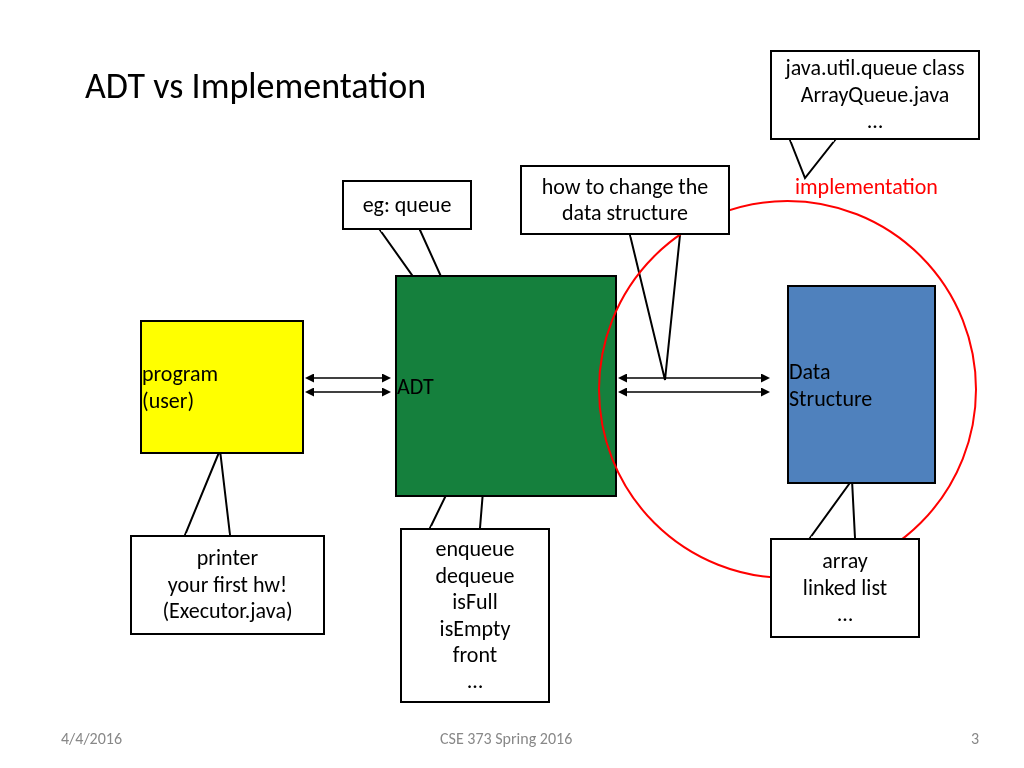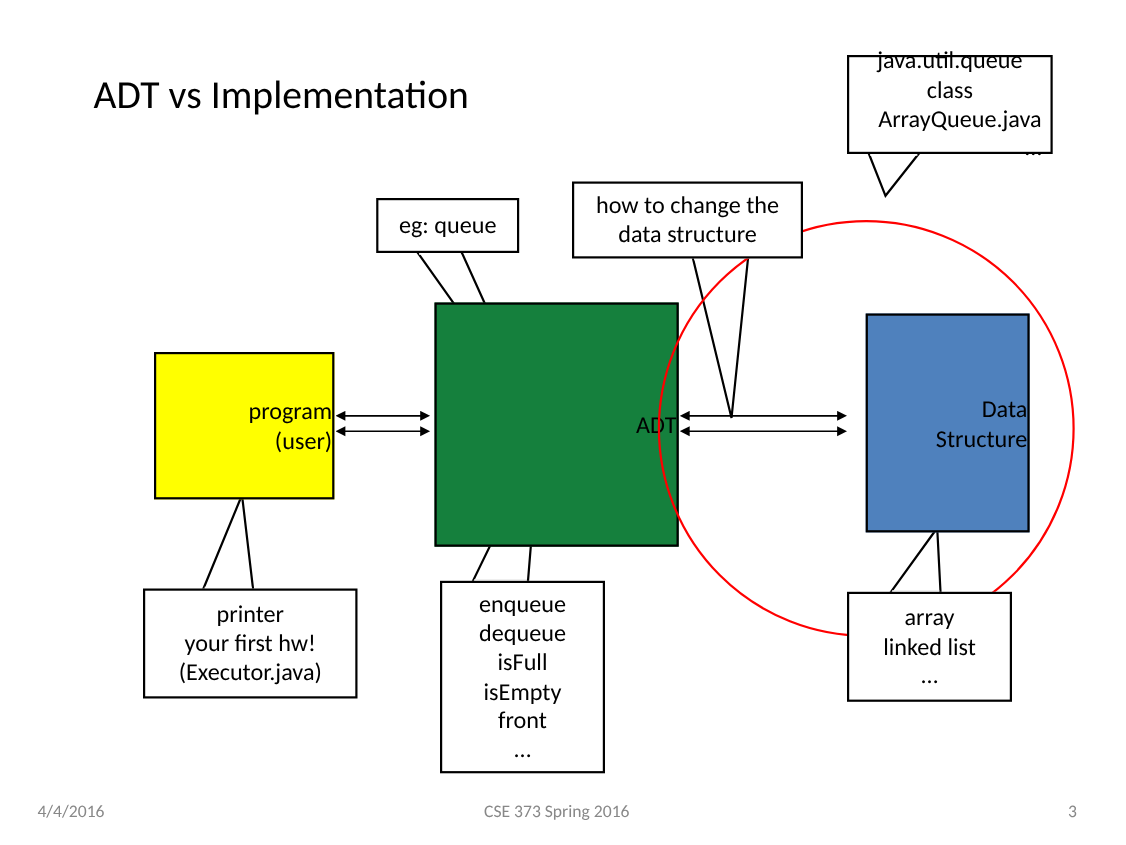--- a/index.html
+++ b/index.html
@@ -41,21 +41,21 @@
     padding: 4px 8px;
     box-sizing: border-box;
   }
   .box {
     position: absolute;
     border: 2px solid #000;
     text-align: center;
     display: flex;
     flex-direction: column;
     justify-content: center;
-    align-items: flex-end;
+    align-items: flex-start;
     font-size: 22px;
     z-index: 3;
   }
   .program-box { background: #FFFF00; }
   .adt-box     { background: #15803d; }
   .ds-box      { background: #4F81BD; }
   .impl-label {
     position: absolute;
     color: #FF0000;
     font-size: 22px;
@@ -81,31 +81,32 @@
     pointer-events: none;
   }
 </style>
 </head>
 <body>
 
 <div class="slide">
 
   <div class="title">ADT vs Implementation</div>
 
-  <div class="callout" style="left:770px; top:50px; width:187px; height:90px;align-items:flex-end;">
+  <div class="callout" style="left:770px; top:50px; width:210px; height:90px;">
     <span>java.util.queue class</span>
     <span>ArrayQueue.java</span>
     <span>…</span>
   </div>
 
   <svg class="conn" style="left:780px; top:140px;" width="70" height="40">
     <polygon points="10,0 55,0 25,38" fill="#fff" stroke="#000" stroke-width="2"></polygon>
     <line x1="11" y1="0" x2="54" y2="0" stroke="#fff" stroke-width="3"></line>
   </svg>
 
+  <div class="impl-label" style="left:795px; top:173px;">implementation</div>
 
   <div class="callout" style="left:342px; top:180px; width:130px; height:50px;">eg: queue</div>
   <svg class="conn" style="left:380px; top:230px;" width="120" height="160">
     <polygon points="0,0 40,0 110,155" fill="#fff" stroke="#000" stroke-width="2"></polygon>
     <line x1="1" y1="0" x2="39" y2="0" stroke="#fff" stroke-width="3"></line>
   </svg>
 
   <div class="callout" style="left:520px; top:165px; width:210px; height:70px;">
     <span>how to change the</span>
     <span>data structure</span>
@@ -183,17 +184,17 @@
   <div class="callout" style="left:770px; top:538px; width:150px; height:100px;">
     <span>array</span>
     <span>linked list</span>
     <span>…</span>
   </div>
   <svg class="conn" style="left:810px; top:480px;" width="70" height="63">
     <polygon points="42,0 0,58 45,58" fill="#fff" stroke="#000" stroke-width="2"></polygon>
     <line x1="1" y1="58" x2="44" y2="58" stroke="#fff" stroke-width="3"></line>
   </svg>
 
-  <div class="footer" style="left:34px;">4/4/2016</div>
+  <div class="footer" style="left:61px;">4/4/2016</div>
   <div class="footer" style="left:440px;">CSE 373 Spring 2016</div>
   <div class="footer" style="right:45px;">3</div>
 
 </div>
 
 </body></html>

